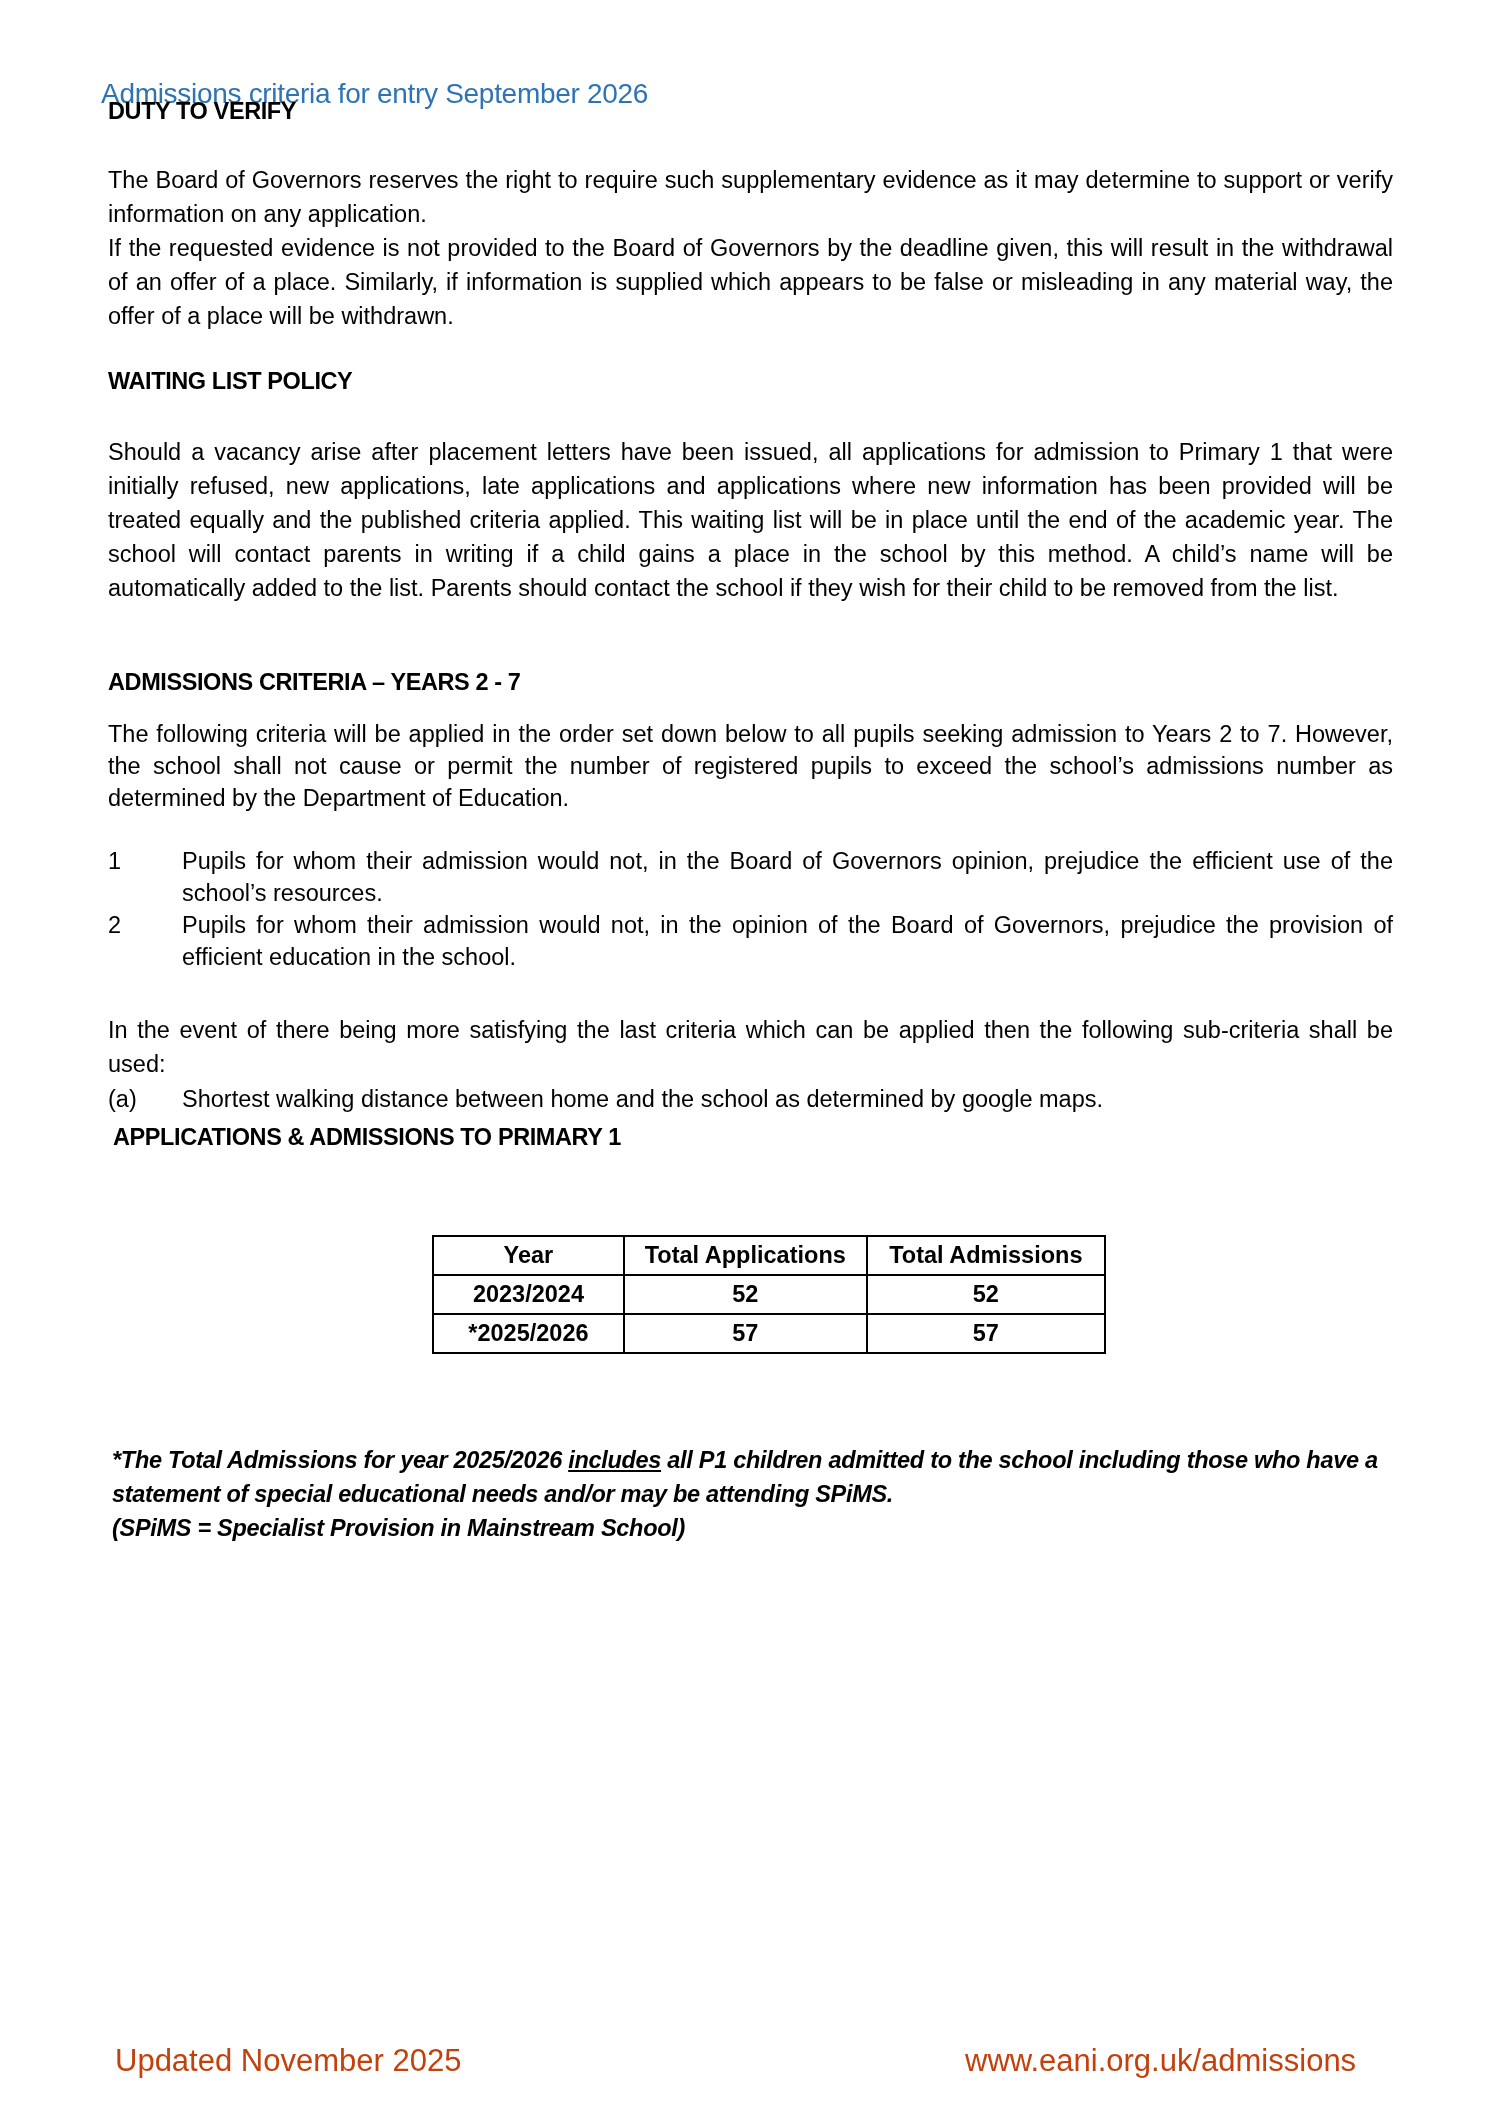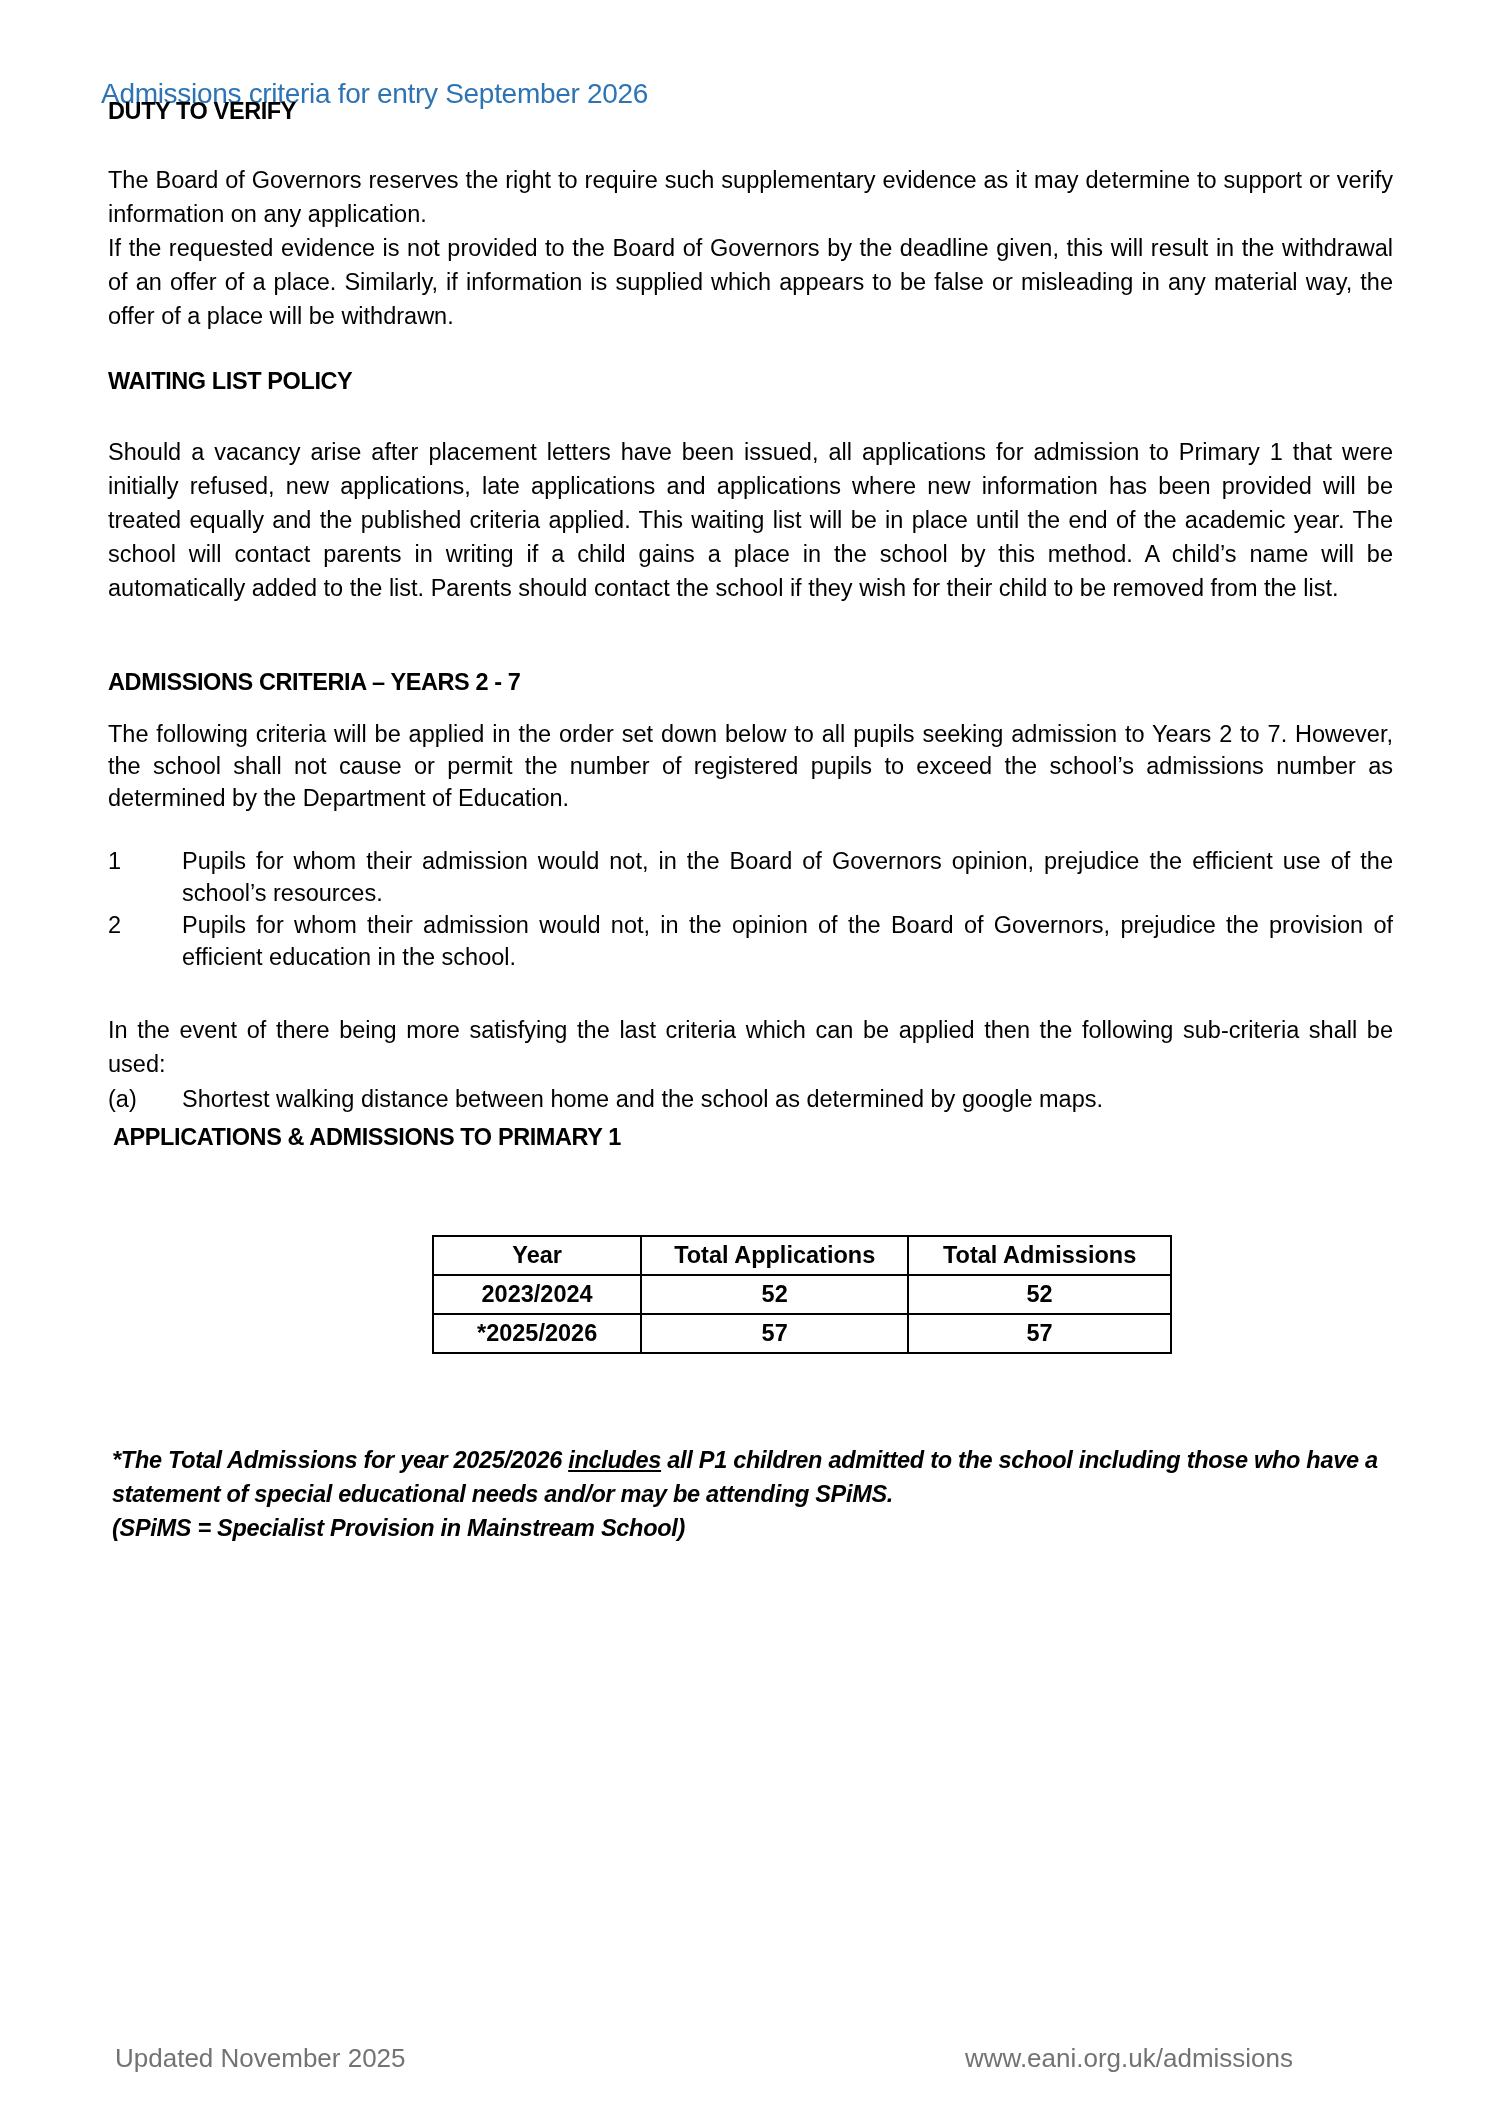--- a/index.html
+++ b/index.html
@@ -52,21 +52,21 @@
   }
   .list-text {
     margin-left: 74px;
     text-align: justify;
     text-align-last: left;
   }
   table.admissions {
     position: absolute;
     left: 432px;
     top: 1235px;
-    width: 740px;
+    width: 674px;
     border-collapse: collapse;
     font-size: 23.5px;
     font-weight: bold;
   }
   table.admissions th, table.admissions td {
     border: 2px solid #000000;
     height: 37px;
     padding: 0;
     text-align: center;
     vertical-align: middle;
@@ -79,22 +79,22 @@
     left: 112px;
     width: 1282px;
     font-size: 23.5px;
     line-height: 34px;
     font-weight: bold;
     font-style: italic;
     letter-spacing: -0.3px;
   }
   .note u { text-decoration: underline; }
   .footer-text {
-    font-size: 26px;
-    color: #737373;
+    font-size: 31px;
+    color: #c2410c;
     white-space: nowrap;
   }
 </style>
 </head>
 <body>
 
 <div class="abs header-title">Admissions criteria for entry September 2026</div>
 
 <div class="abs heading" style="left:108px; top:98px;">DUTY TO VERIFY</div>
 <div class="abs body-text para" style="top:163px;">The Board of Governors reserves the right to require such supplementary evidence as it may determine to support or verify information on any application.</div>

